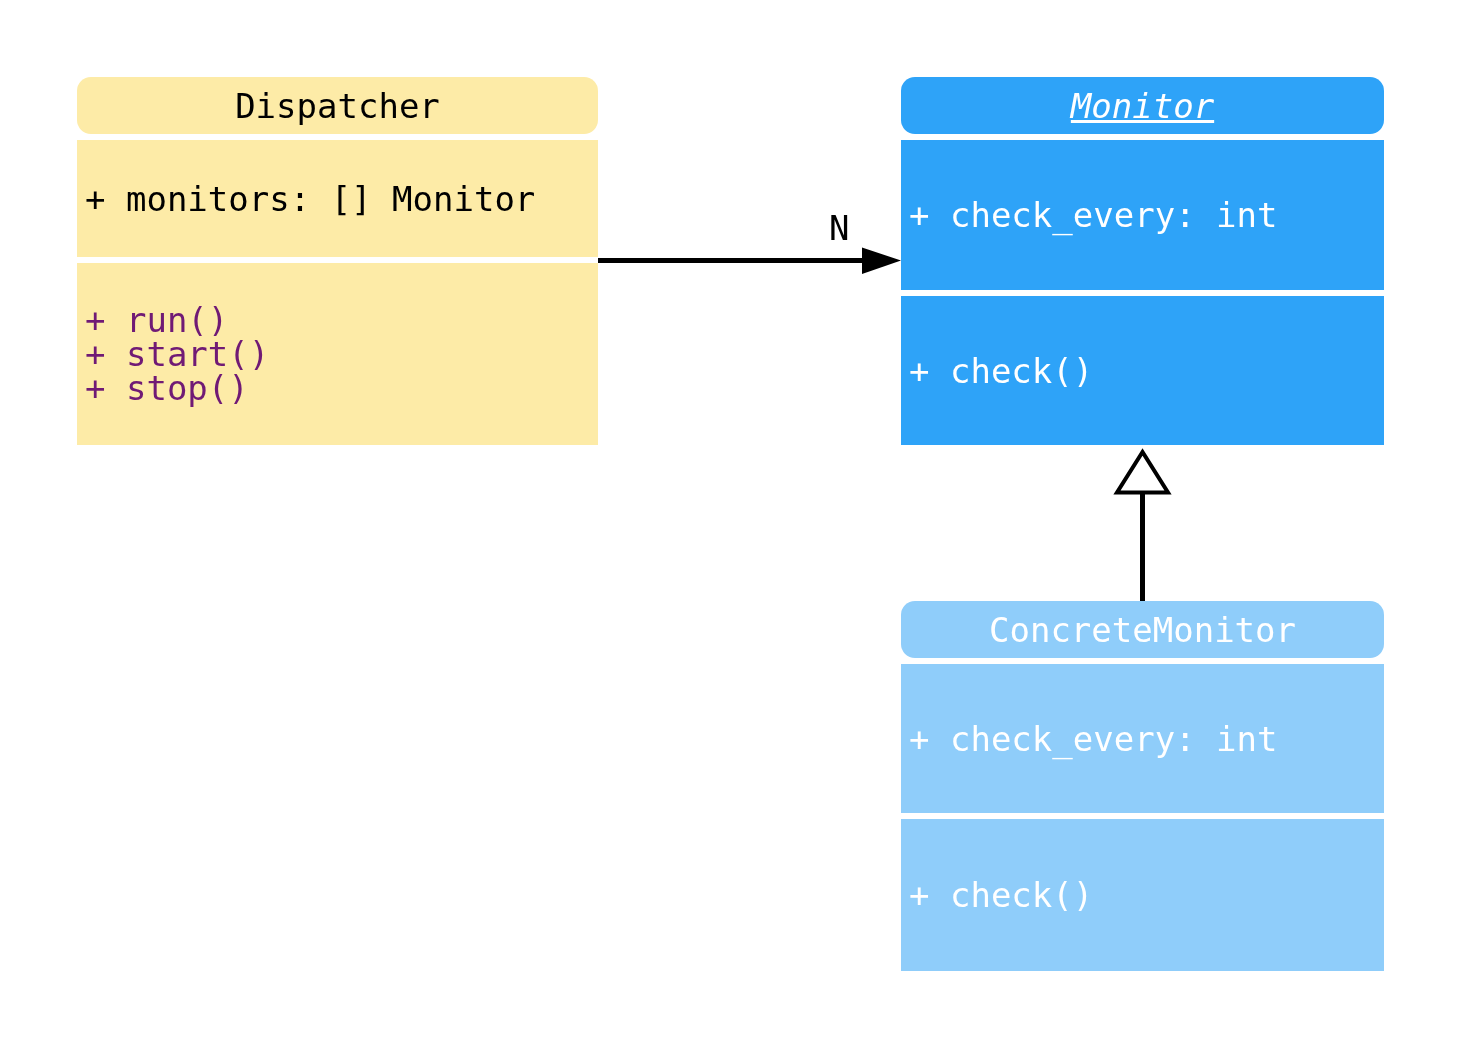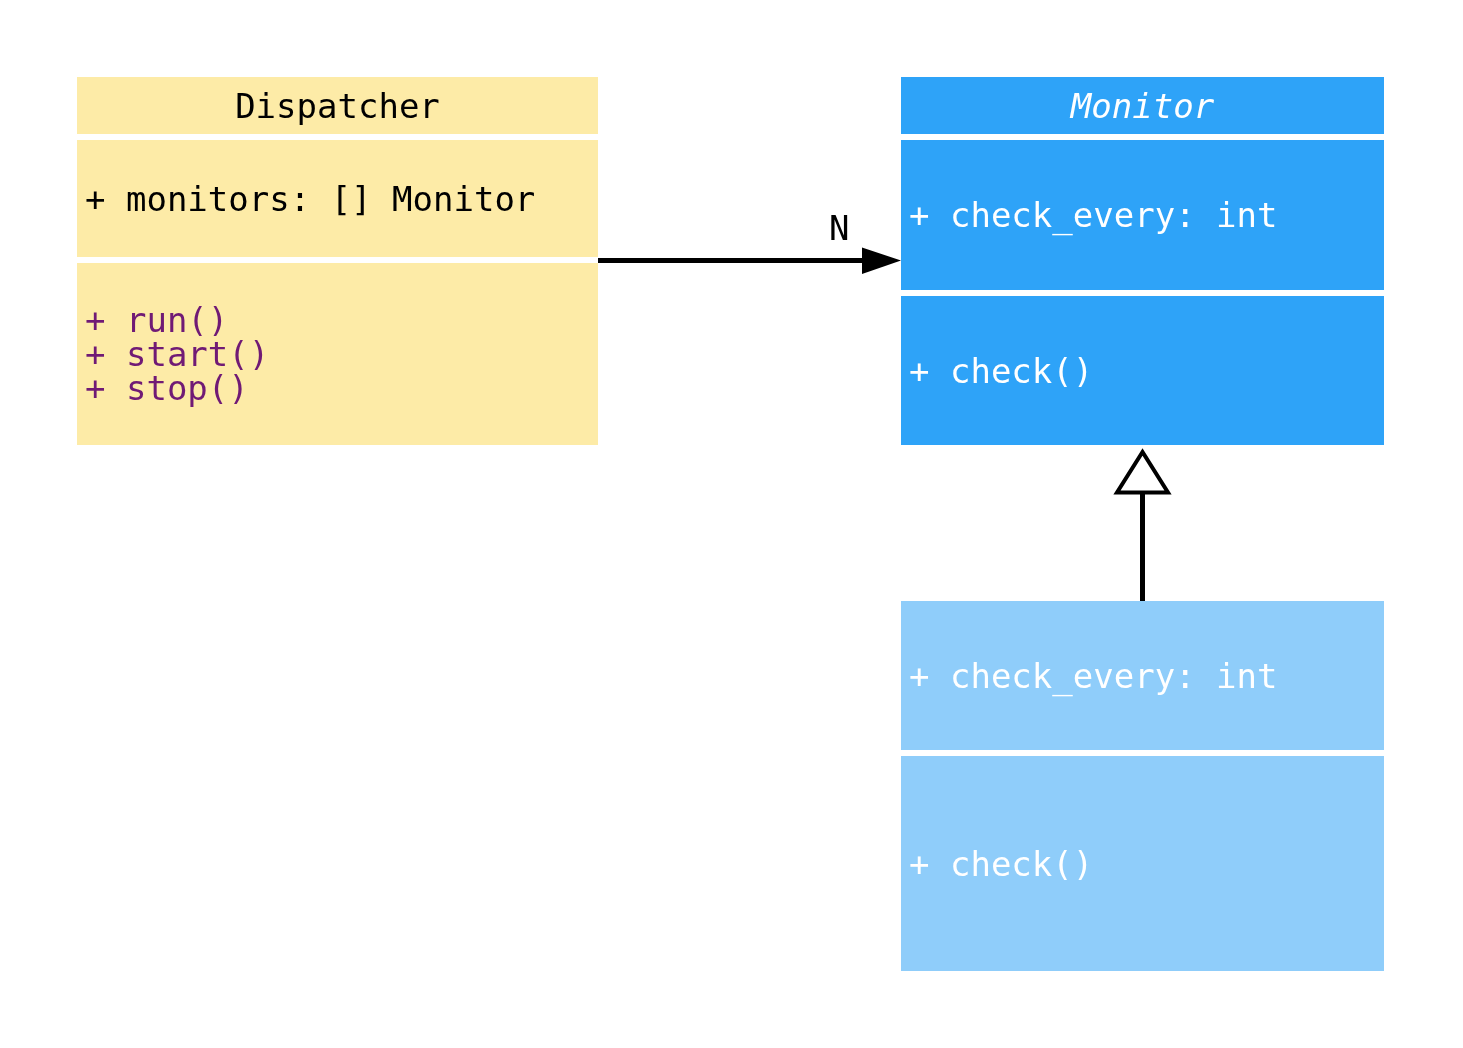--- a/index.html
+++ b/index.html
@@ -21,22 +21,23 @@
     gap: 6px;            
     font-size: 34px;
   }
 
   .class-title {
     flex: 0 0 57px;
     display: flex;
     align-items: center;
     justify-content: center;
     white-space: pre;
+    border-radius: 14px;
   }
-  .class-title.italic { font-style: italic; }
+  .class-title.italic { font-style: italic; text-decoration: underline; }
 
   .class-section {
     display: flex;
     flex-direction: column;
     justify-content: center;
     padding-left: 8px;
     line-height: 34px;
     white-space: pre;
   }
 
@@ -80,20 +81,21 @@
     <div class="class-title italic" style="background-color: rgb(46, 163, 248); color: rgb(255, 255, 255);">Monitor</div>
     <div class="class-section" style="flex: 0 0 150px; background-color: rgb(46, 163, 248); color: rgb(255, 255, 255);">
       <div class="member-line">+ check_every: int</div>
     </div>
     <div class="class-section" style="flex: 1 1 auto; background-color: rgb(46, 163, 248); color: rgb(255, 255, 255);">
       <div class="member-line">+ check()</div>
     </div>
   </div>
 
   <div class="class-box" style="left:901px; top:601px; width:483px; height:370px;">
+    <div class="class-title" style="background-color: rgb(143, 205, 250); color: rgb(255, 255, 255);">ConcreteMonitor</div>
     <div class="class-section" style="flex: 0 0 149px; background-color: rgb(143, 205, 250); color: rgb(255, 255, 255);">
       <div class="member-line">+ check_every: int</div>
     </div>
     <div class="class-section" style="flex: 1 1 auto; background-color: rgb(143, 205, 250); color: rgb(255, 255, 255);">
       <div class="member-line">+ check()</div>
     </div>
   </div>
 
   <svg class="edge-layer" viewBox="0 0 1463 1048">
     <g>

